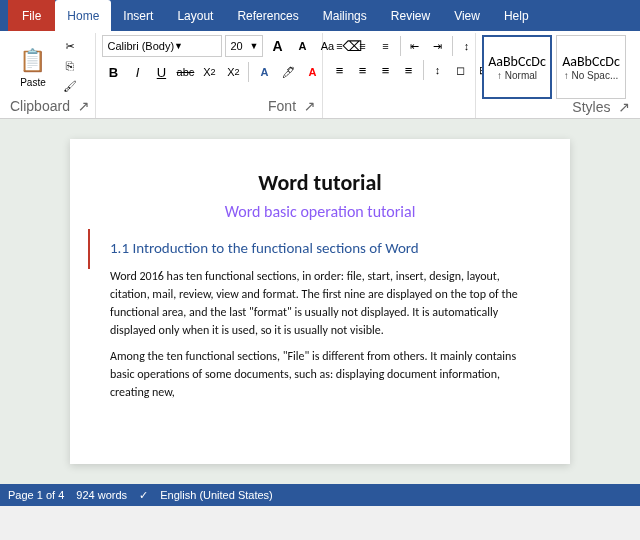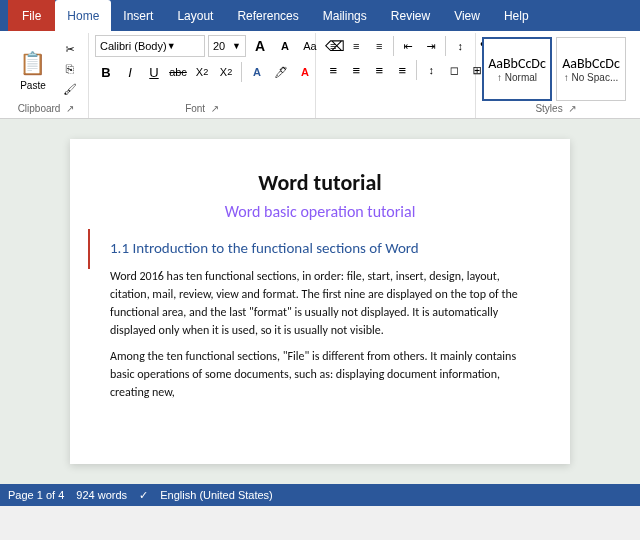--- a/index.html
+++ b/index.html
@@ -45,23 +45,23 @@
     .ribbon-group {
       display: flex;
       flex-direction: column;
       border-right: 1px solid #e0e0e0;
       padding: 2px 6px 2px 6px;
       min-width: fit-content;
     }
     .ribbon-group:last-child { border-right: none; }
 
     .ribbon-group-label {
-      font-size: 10px;
+      font-size: 14px;
       color: #666;
-      text-align: center;
+      text-align: right;
       margin-top: auto;
       padding-bottom: 2px;
     }
 
     .ribbon-group-content {
       display: flex;
       align-items: center;
       gap: 2px;
       flex: 1;
     }
@@ -111,21 +111,21 @@
     .font-row {
       display: flex;
       align-items: center;
       gap: 3px;
       margin-bottom: 2px;
     }
     .font-selector {
       border: 1px solid #ccc;
       padding: 1px 4px;
       font-size: 11px;
-      width: 110px;
+      width: 120px;
       height: 22px;
       display: flex;
       align-items: center;
       cursor: pointer;
     }
     .size-selector {
       border: 1px solid #ccc;
       padding: 1px 4px;
       font-size: 11px;
       width: 38px;

